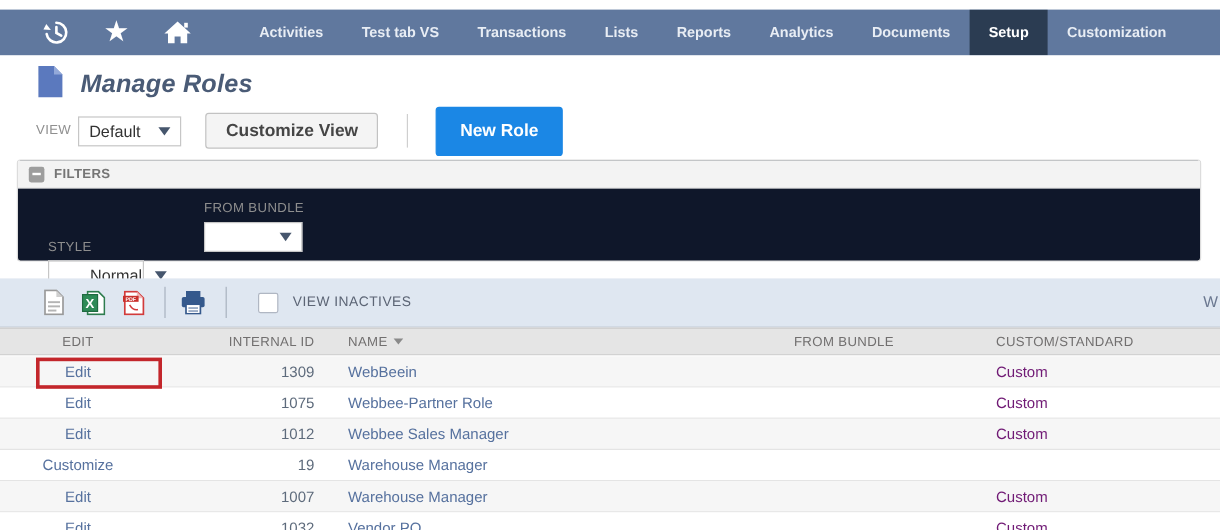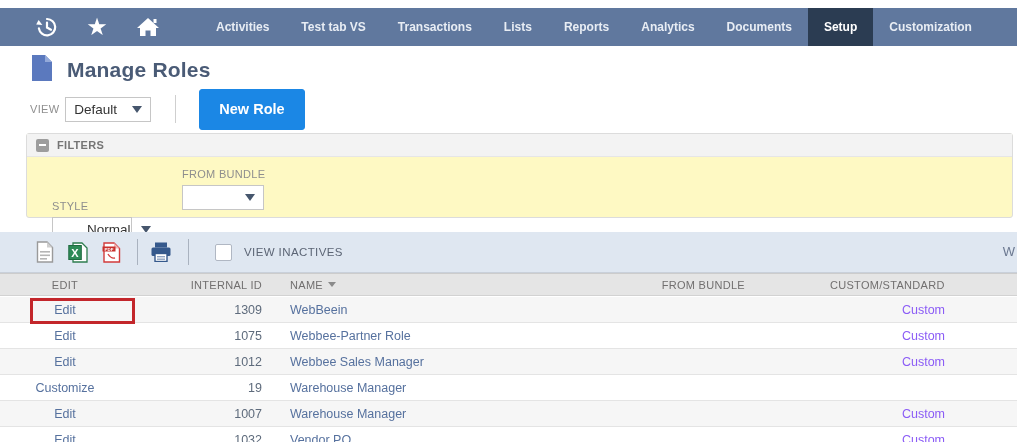--- a/index.html
+++ b/index.html
@@ -21,21 +21,21 @@
   .nav-icon svg { display:block; }
   .star-glyph { font-size:24px; line-height:1; color:#fff; }
   .nav-menu { display:flex; align-items:stretch; margin-left:14px; }
   .nav-item {
     display:flex; align-items:center; padding:0 16px;
     color:#e8edf4; font-size:12px; font-weight:bold; cursor:pointer;
   }
   .nav-item.active { background:#2b3c52; color:#fff; }
 
   
-  .title-row { position:absolute; left:30px; top:54px; display:flex; align-items:center; }
+  .title-row { position:absolute; left:30px; top:54px; display:flex; align-items:center;font-style:italic; }
   .title-icon { margin-right:13px; }
   .page-title { color:#4a5b76; font-size:21px; font-weight:bold; letter-spacing:0.2px; }
 
   
   .view-row { position:absolute; left:30px; top:94px; display:flex; align-items:center; height:30px; }
   .view-label { font-size:11px; color:#8f8f8f; margin-right:6px; letter-spacing:0.3px; }
   .selectbox {
     background:#fff; border:1px solid #c6c6c6; height:25px;
     display:flex; align-items:center; justify-content:space-between;
     padding:0 8px; cursor:pointer; font-size:13.5px; color:#333;
@@ -52,22 +52,22 @@
   }
   .btn-divider { width:1px; height:28px; background:#cfcfcf; margin:0 23px 0 24px; }
   .btn-primary {
     background:#1b87e5; border:1px solid #1b87e5; border-radius:3px;
     height:41px; padding:0 19px; font-family:"Liberation Sans",sans-serif;
     font-size:14.5px; font-weight:bold; color:#fff; cursor:pointer;text-align:center;
   }
 
   
   .filters-panel {
-    position:absolute; left:26px; top:133px; width:987px; height:85px;
-    border:1px solid #dcdcdc; border-radius:3px; background:#fef9c3;
+    position:absolute; left:14px; top:133px; width:987px; height:85px;
+    border:1px solid #dcdcdc; border-radius:3px; background:#0f172a;
   }
   .filters-header {
     height:23px; background:#f3f3f3; border-bottom:1px solid #e6e6e6;
     display:flex; align-items:center; padding-left:9px;
   }
   .collapse-icon {
     width:13px; height:13px; background:#9d9d9d; border-radius:2px;
     display:flex; align-items:center; justify-content:center; cursor:pointer; margin-right:8px;
   }
   .collapse-icon::after { content:""; width:7px; height:2px; background:#fff; }
@@ -119,21 +119,21 @@
     display:grid; grid-template-columns:130px 132px 358px 125px 272px;
     align-items:center; font-size:12.5px; border-bottom:1px solid #e4e4e4;
   }
   .grid-row.odd { background:#f6f6f6; }
   .grid-row.even { background:#ffffff; }
   .cell-action { text-align:center; }
   .cell-action a, .cell-name a { color:#56719e; text-decoration:none; cursor:pointer; }
   .cell-id { text-align:right; color:#5e6b7c; }
   .cell-name { padding-left:28px; }
   .cell-bundle { text-align:right; color:#666; }
-  .cell-cs { padding-left:85px; color:#8b5cf6;text-align:center; }
+  .cell-cs { padding-left:85px; color:#701a75; }
 
   
   .annotation-box {
     position:absolute; left:30px; top:298px; width:105px; height:26px;
     border:3px solid #c3262b; z-index:6; pointer-events:none;
   }
 </style>
 </head>
 <body>
 
@@ -181,20 +181,21 @@
     </span>
     <span class="page-title">Manage Roles</span>
   </div>
 
   <div class="view-row">
     <span class="view-label">VIEW</span>
     <div class="selectbox view-select">
       <span>Default</span>
       <span class="arrow"></span>
     </div>
+    <button class="btn-secondary">Customize View</button>
     <span class="btn-divider"></span>
     <button class="btn-primary">New Role</button>
   </div>
 
   <div class="filters-panel">
     <div class="filters-header">
       <span class="collapse-icon"></span>
       <span class="filters-title">FILTERS</span>
     </div>
     <div class="filter-field field-style">

